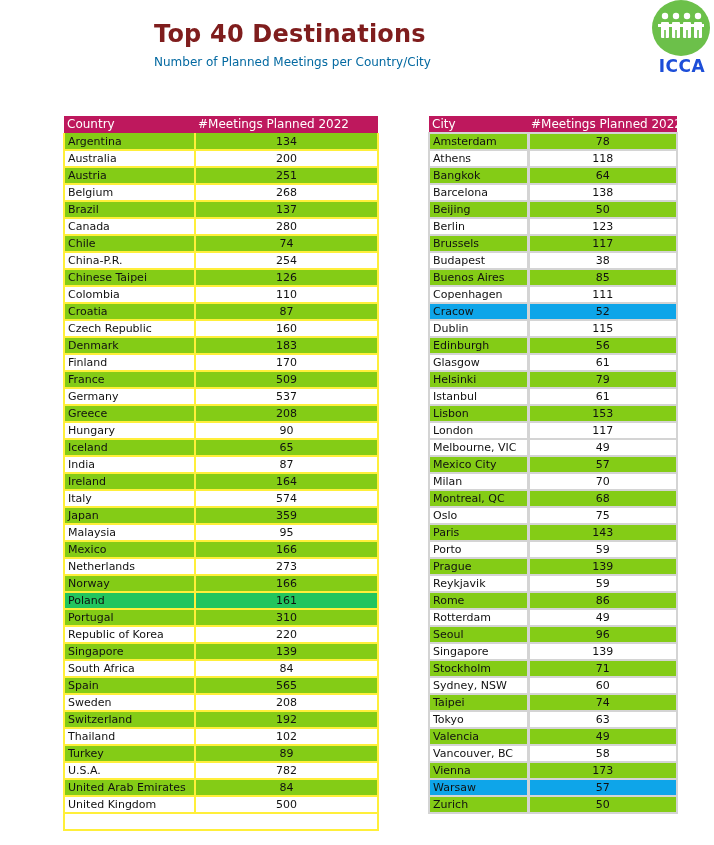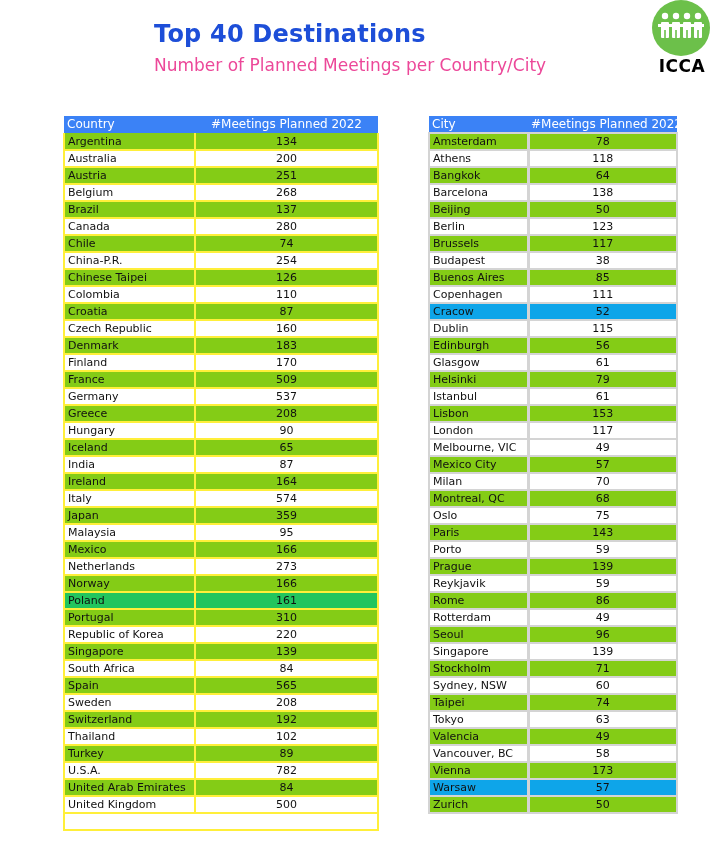--- a/index.html
+++ b/index.html
@@ -1,42 +1,42 @@
 <!DOCTYPE html>
 <html><head>
 <meta charset="utf-8">
 <style>
   * { box-sizing: border-box; margin: 0; padding: 0; }
   html, body { width: 714px; height: 845px; background: #ffffff; overflow: hidden; }
   body { position: relative; font-family: "DejaVu Sans", sans-serif; color: #111; }
 
   .title {
     position: absolute; left: 154px; top: 20px;
-    font-size: 24px; font-weight: bold; color: #1d4ed8; letter-spacing: 0.2px;
+    font-size: 24px; font-weight: bold; color: #7f1d1d; letter-spacing: 0.2px;
   }
   .subtitle {
     position: absolute; left: 154px; top: 55px;
-    font-size: 17px; color: #ec4899; font-weight: normal;
+    font-size: 12px; color: #0369a1; font-weight: normal;
   }
 
   .logo { position: absolute; left: 650px; top: 0px; width: 64px; height: 78px; }
   .logo-circle {
     position: absolute; left: 2px; top: 0; width: 58px; height: 56px;
     border-radius: 50%; background: #6cc04a;
   }
   .logo-text {
     position: absolute; left: 0; top: 56px; width: 64px; text-align: center;
-    font-family: "DejaVu Sans", sans-serif; font-weight: bold; font-size: 17px; color: #000000;
+    font-family: "DejaVu Sans", sans-serif; font-weight: bold; font-size: 17px; color: #1d4ed8;
     letter-spacing: 0.5px;
   }
 
   table { position: absolute; border-collapse: collapse; table-layout: fixed; font-size: 11px; }
   td, th { height: 17px; padding: 0 3px; white-space: nowrap; overflow: hidden; line-height: 15px; }
-  th { background: #3b82f6; color: #fff; font-weight: normal; font-size: 12px; text-align: left; }
-  th.num { text-align: center; }
+  th { background: #be185d; color: #fff; font-weight: normal; font-size: 12px; text-align: left; }
+  th.num { text-align: left; }
   td.num { text-align: center; }
 
   #country-table { left: 63px; top: 116px; width: 314px; }
   #country-table td { border: 2px solid #ffef3a; }
   #country-table tr.first td { border-top: none; }
   #country-table col.c1 { width: 131px; }
   #country-table col.c2 { width: 183px; }
 
   #city-table { left: 428px; top: 116px; width: 248px; }
   #city-table td { border: 2px solid #d4d4d4; border-left: none; }

